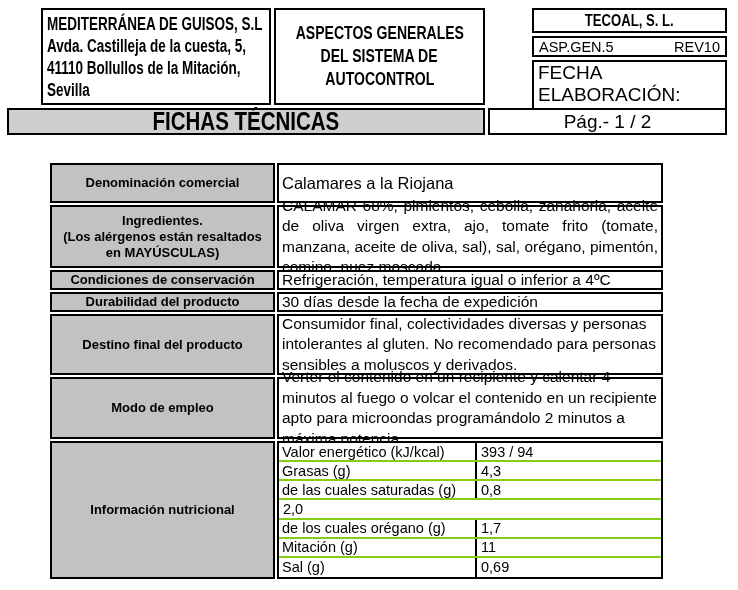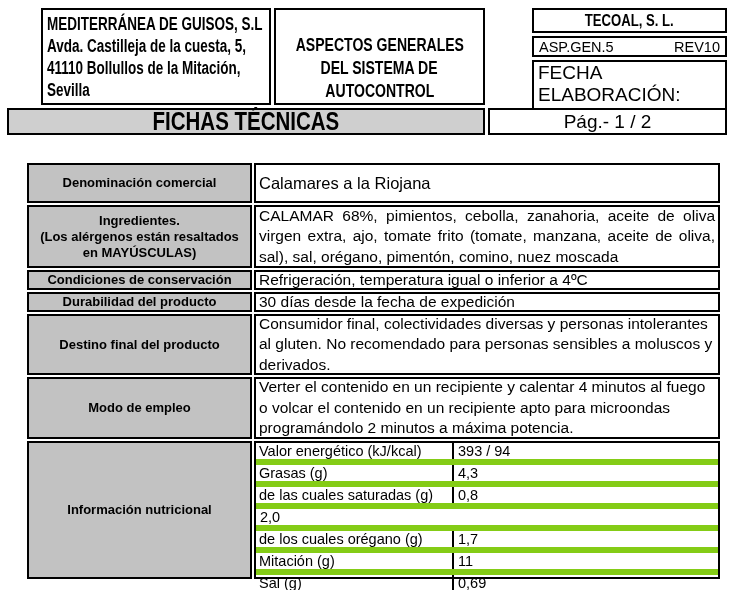--- a/index.html
+++ b/index.html
@@ -12,59 +12,59 @@
   .header-grid {
     position:absolute; left:7px; top:8px; width:720px;
     display:grid; grid-template-columns:264px 211px 1fr;
     grid-template-rows:97px 27px; gap:3px;
   }
   .hcell { border:2px solid #000; background:#fff; }
   .company-box { padding:2px 4px; display:flex; flex-direction:column; justify-content:center;margin-left:34px; }
   .cond { display:inline-block; white-space:nowrap; font-weight:bold; letter-spacing:0; }
   .company-line { line-height:22px; font-size:18px; }
   .company-line .cond { transform:scaleX(0.75); transform-origin:left center; }
-  .title-box { display:flex; flex-direction:column; justify-content:flex-end; align-items:center; text-align:center; }
+  .title-box { display:flex; flex-direction:column; justify-content:center; align-items:center; text-align:center; }
   .title-line { line-height:23px; font-size:18px; }
   .title-line .cond { transform:scaleX(0.78); transform-origin:center center; }
   .right-stack { display:grid; grid-template-rows:25px 21px 1fr; gap:3px;padding-left:44px; }
   .org-box { display:flex; align-items:center; justify-content:center; }
   .org-box .cond { font-size:16px; transform:scaleX(0.82); transform-origin:center center; }
   .code-box { display:flex; align-items:center; justify-content:space-between; padding:0 5px; font-size:14.5px; }
   .fecha-box { display:flex; align-items:center; padding:0 4px; font-size:19px; }
   .band-box {
     grid-column:1 / 3; background:#cfcfcf;
     display:flex; align-items:center; justify-content:center;
   }
   .band-box .cond { font-size:25px; transform:scaleX(0.82); transform-origin:center center; }
   .page-box { display:flex; align-items:center; justify-content:center; font-size:19px; }
 
   
   .main-grid {
-    position:absolute; left:0; top:163px; width:720px;
+    position:absolute; left:23px; top:163px; width:640px;
     display:grid; grid-template-columns:225px 1fr;
     grid-template-rows:40px 63px 20px 20px 61px 62px 138px; gap:2px;padding-left:27px;
   }
   .mcell { border:2px solid #000; }
   .label-cell {
     background:#c2c2c2; display:flex; flex-direction:column;
     align-items:center; justify-content:center; text-align:center;
     font-weight:bold; font-size:13px; line-height:16px; padding:0 2px;
   }
   .value-cell {
     background:#fff; display:flex; align-items:center;
     font-size:15.5px; line-height:20.5px; padding:0 3px;
   }
   .value-cell .txt { width:100%; }
   .value-cell.big { font-size:16.5px; }
   .value-cell.justify .txt { text-align:justify; }
 
   
   .nutri-cell { background:#fff; padding:0; display:block; }
   .nutri-grid { width:100%; height:100%; display:grid; grid-template-rows:repeat(7,1fr); }
-  .nutri-row { display:grid; grid-template-columns:198px 1fr; border-bottom:6px solid #84cc16; }
+  .nutri-row { display:grid; grid-template-columns:198px 1fr; border-bottom:2px solid #84cc16; }
   .nutri-row:last-child { border-bottom:none; }
   .nutri-label { border-right:2px solid #000; display:flex; align-items:center; padding:0 3px; font-size:14.5px; }
   .nutri-value { display:flex; align-items:center; padding:0 4px; font-size:14.5px; }
 </style>
 </head>
 <body>
 
 <div class="header-grid">
 
   <div class="hcell company-box">

